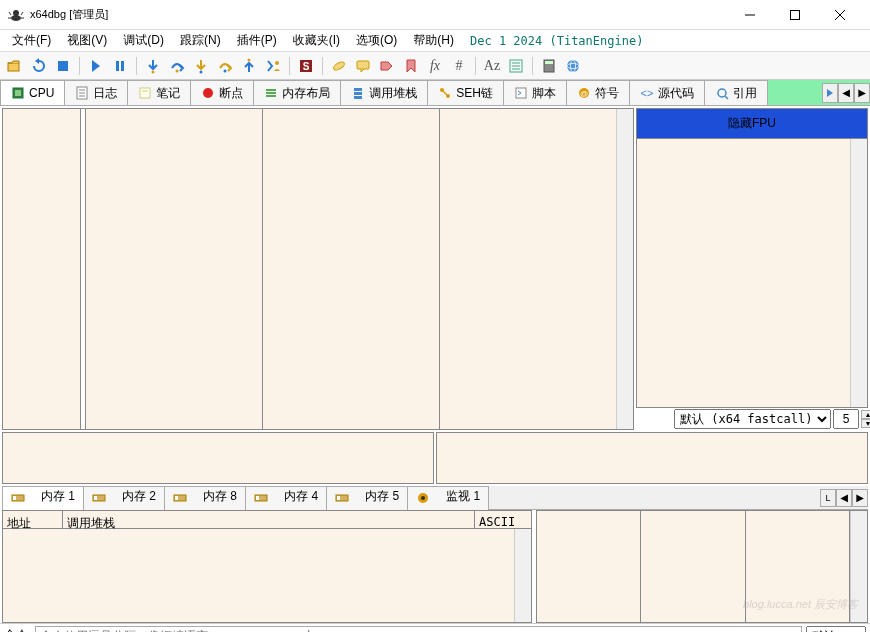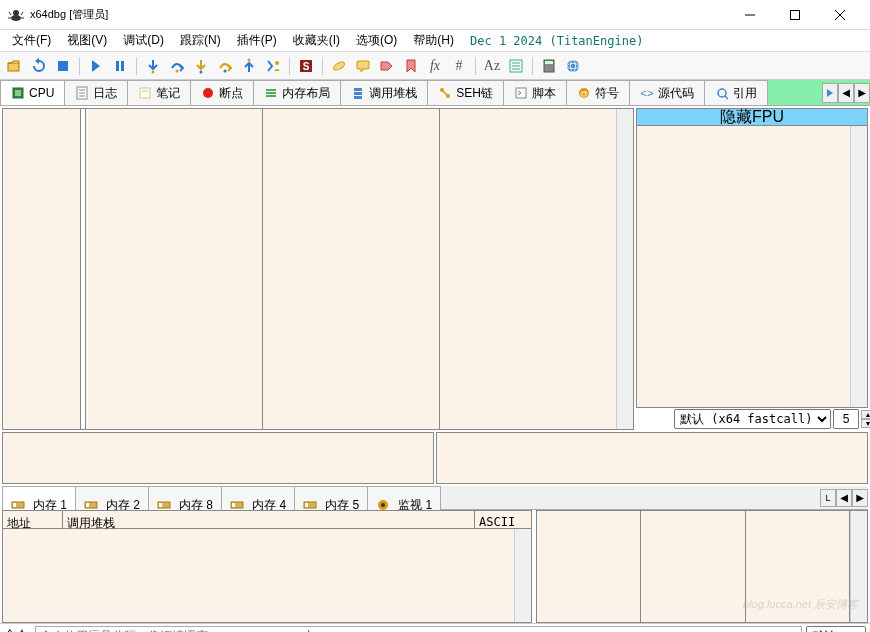--- a/index.html
+++ b/index.html
@@ -23,34 +23,34 @@
 .tabs .navbtn { width: 16px; height: 20px; display: flex; align-items: center; justify-content: center; border: 1px solid #aaa; cursor: pointer; background: #f0f0f0; font-size: 10px; }
 .main { display: flex; height: 326px; }
 .main .left { flex: 1; display: flex; flex-direction: column; }
 .main .disasm { flex: 1; display: flex; border: 1px solid #888; margin: 2px; position: relative; }
 .main .disasm .gutter { width: 78px; border-right: 1px solid #888; background: #fbf3e8; margin-right: 4px;}
 .main .disasm .pane { flex: 1; background: #fbf3e8; border-left: 1px solid #888; }
 .main .disasm .pane + .pane { border-left: 1px solid #888; }
 .main .disasm .scroll { width: 17px; background: #f0f0f0; border-left: 1px solid #ccc; position: relative; }
 .main .disasm .scroll::before, .main .disasm .scroll::after { content:''; position:absolute; left:3px; width:10px; height:10px; }
 .main .right { width: 232px; display: flex; flex-direction: column; margin: 2px 2px 2px 0; }
-.main .right .hdr { height: 18px; background: #7dd3fc; border: 1px solid #888; display: flex; align-items: center; justify-content: center; font-size: 16px; }
+.main .right .hdr { height: 31px; background: #1d4ed8; border: 1px solid #888; display: flex; align-items: center; justify-content: center; font-size: 12px; }
 .main .right .regbody { flex: 1; background: #fbf3e8; border: 1px solid #888; border-top: none; position: relative; }
 .main .right .regbody .vscroll { position: absolute; right: 0; top: 0; bottom: 0; width: 17px; background: #f0f0f0; border-left: 1px solid #ccc; }
 .callconv { height: 22px; display: flex; align-items: center; gap: 2px; padding: 2px; font-size: 12px; margin-left: 36px; }
 .callconv select { font-size: 12px; padding: 1px; font-family: Consolas, monospace; }
 .callconv input[type=text] { width: 26px; font-size: 12px; padding: 1px; text-align: center; }
 .callconv .spin { display: flex; flex-direction: column; }
 .callconv .spin .s { width: 14px; height: 9px; border: 1px solid #aaa; font-size: 7px; line-height: 7px; text-align: center; cursor: pointer; background: #f0f0f0; }
 .callconv .cb { margin-left: 4px; }
 .midrow { height: 54px; display: flex; }
 .midrow .c { flex: 1; background: #fbf3e8; border: 1px solid #888; margin: 0 2px 2px 2px; }
 .midrow .c2 { width: 232px; margin-left: 0; }
 .memtabs { height: 24px; display: flex; align-items: stretch; border-bottom: 1px solid #aaa; background: #f0f0f0; margin: 0 2px; }
-.memtabs .tab { display: flex; align-items: center; gap: 8px; padding: 18px 8px; border: 1px solid #aaa; border-bottom: none; background: #f6f6f6; cursor: pointer; margin-right: -1px; font-size: 12px; }
+.memtabs .tab { display: flex; align-items: flex-end; gap: 16px; padding: 18px 8px; border: 1px solid #aaa; border-bottom: none; background: #f6f6f6; cursor: pointer; margin-right: -1px; font-size: 12px; }
 .memtabs .tab.active { background: #fff; }
 .memtabs .navbtns { margin-left: auto; display: flex; align-items: center; }
 .memtabs .navbtn { width: 16px; height: 18px; display: flex; align-items: center; justify-content: center; border: 1px solid #aaa; cursor: pointer; background: #f0f0f0; font-size: 10px;}
 .dumprow { height: 113px; display: flex; margin: 0 2px; }
 .dumprow .dump { flex: 1; border: 1px solid #888; display: flex; flex-direction: column; }
 .dumprow .dump .dhdr { height: 18px; display: flex; background: #fbf3e8; border-bottom: 1px solid #888; font-size: 12px; font-family: Consolas, monospace; }
 .dumprow .dump .dhdr .col { padding: 4px 4px; border-right: 1px solid #888; }
 .dumprow .dump .dhdr .col.addr { width: 60px; }
 .dumprow .dump .dhdr .col.hex { flex: 1; }
 .dumprow .dump .dhdr .col.ascii { width: 56px; border-right: none; }

